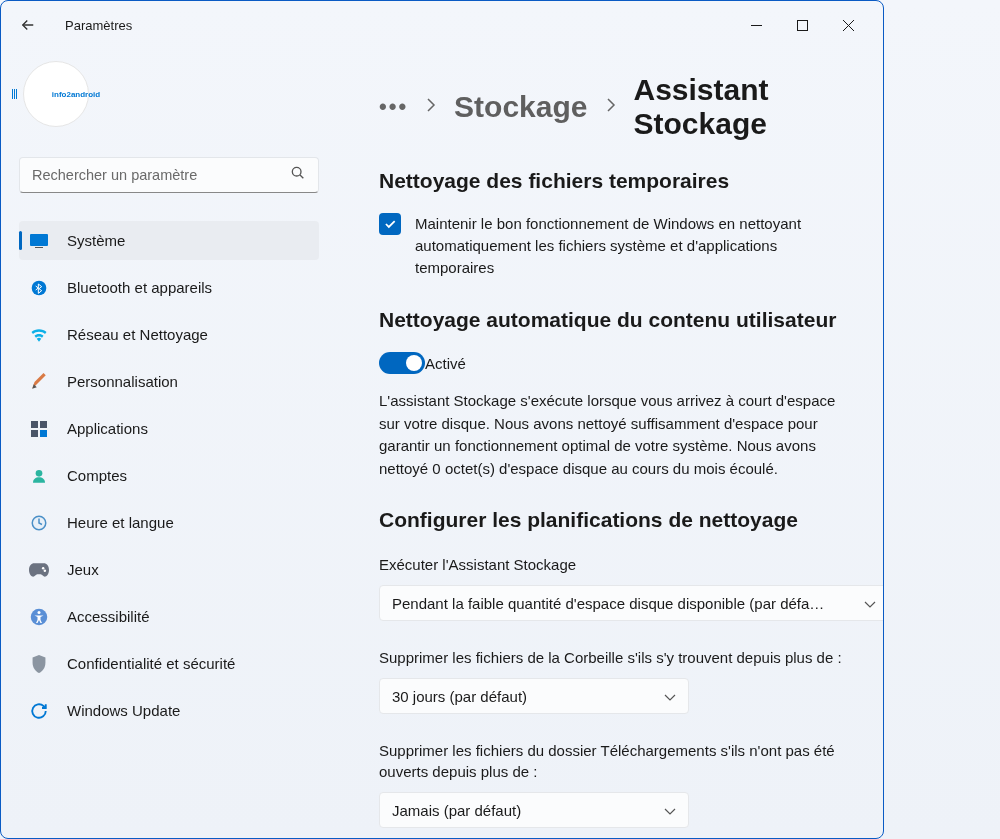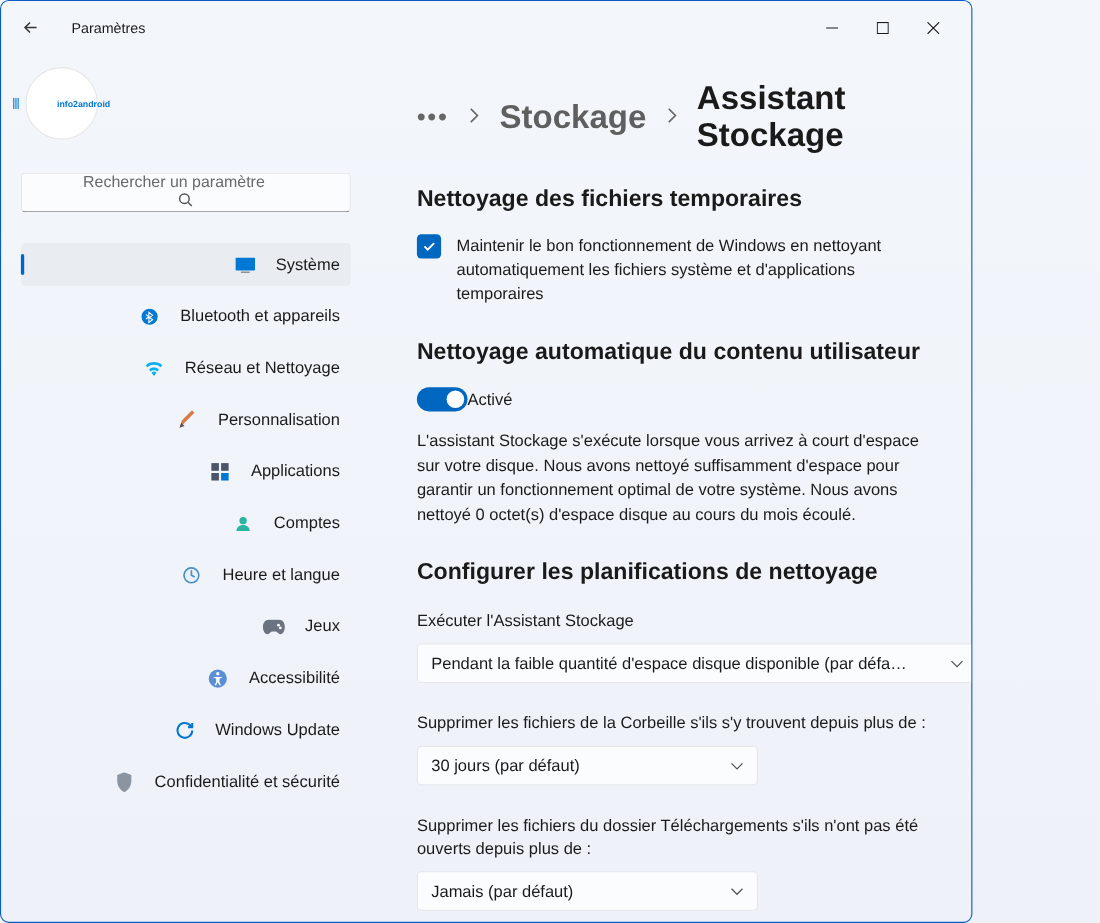--- a/index.html
+++ b/index.html
@@ -74,21 +74,20 @@
     .search-box {
       display: flex;
       align-items: center;
       background: #fbfcfd;
       border: 1px solid #e3e6ea;
       border-bottom: 1px solid #888;
       border-radius: 4px;
       height: 36px;
       padding: 0 12px;
       margin-bottom: 28px;
-      flex-direction: column;
     }
     .search-input {
       border: none;
       background: transparent;
       outline: none;
       flex: 1;
       font-size: 14.5px;
       color: #555;
     }
     .search-input::placeholder { color: #6a6a6a; }
@@ -96,21 +95,20 @@
     .nav { list-style: none; }
     .nav-item {
       display: flex;
       align-items: center;
       height: 39px;
       border-radius: 4px;
       padding: 0 10px;
       position: relative;
       cursor: default;
       margin-bottom: 8px;
-      justify-content: flex-end;
     }
     .nav-item.active {
       background: #e9ecf1;
     }
     .nav-item.active::before {
       content: "";
       position: absolute;
       left: 0;
       top: 10px;
       bottom: 10px;
@@ -319,35 +317,35 @@
           <span class="nav-icon">
             <svg width="18" height="18" viewBox="0 0 24 24">
                 <circle cx="12" cy="12" r="11" fill="#5a8fd6"></circle>
                 <circle cx="12" cy="6" r="2" fill="#fff"></circle>
                 <path d="M6 10h12l-4 2v4l2 4h-2l-2-4-2 4H8l2-4v-4l-4-2z" fill="#fff"></path>
               </svg>
           </span>
           <span class="nav-label">Accessibilité</span>
         </li>
         <li class="nav-item">
+          <span class="nav-icon ic-gray">
+            <svg width="16" height="18" viewBox="0 0 24 28" fill="#8b95a1">
+                <path d="M12 0l10 4v8c0 8-5 14-10 16C7 26 2 20 2 12V4l10-4z"></path>
+              </svg>
+          </span>
+          <span class="nav-label">Confidentialité et sécurité</span>
+        </li>
+        <li class="nav-item">
           <span class="nav-icon">
             <svg width="18" height="18" viewBox="0 0 24 24" fill="none" stroke="#0078d4" stroke-width="2.5">
                 <path d="M21 12a9 9 0 11-3-6.7L21 8"></path>
                 <path d="M21 3v5h-5" fill="none"></path>
               </svg>
           </span>
           <span class="nav-label">Windows Update</span>
-        </li>
-        <li class="nav-item">
-          <span class="nav-icon ic-gray">
-            <svg width="16" height="18" viewBox="0 0 24 28" fill="#8b95a1">
-                <path d="M12 0l10 4v8c0 8-5 14-10 16C7 26 2 20 2 12V4l10-4z"></path>
-              </svg>
-          </span>
-          <span class="nav-label">Confidentialité et sécurité</span>
         </li>
       </ul>
     </aside>
 
     <main class="content">
       <div class="breadcrumb">
         <span class="bc-ellipsis">•••</span>
         <span class="bc-chevron">
           <svg width="10" height="16" viewBox="0 0 10 16" fill="none" stroke="#666" stroke-width="1.5">
               <path d="M2 2l6 6-6 6"></path>

